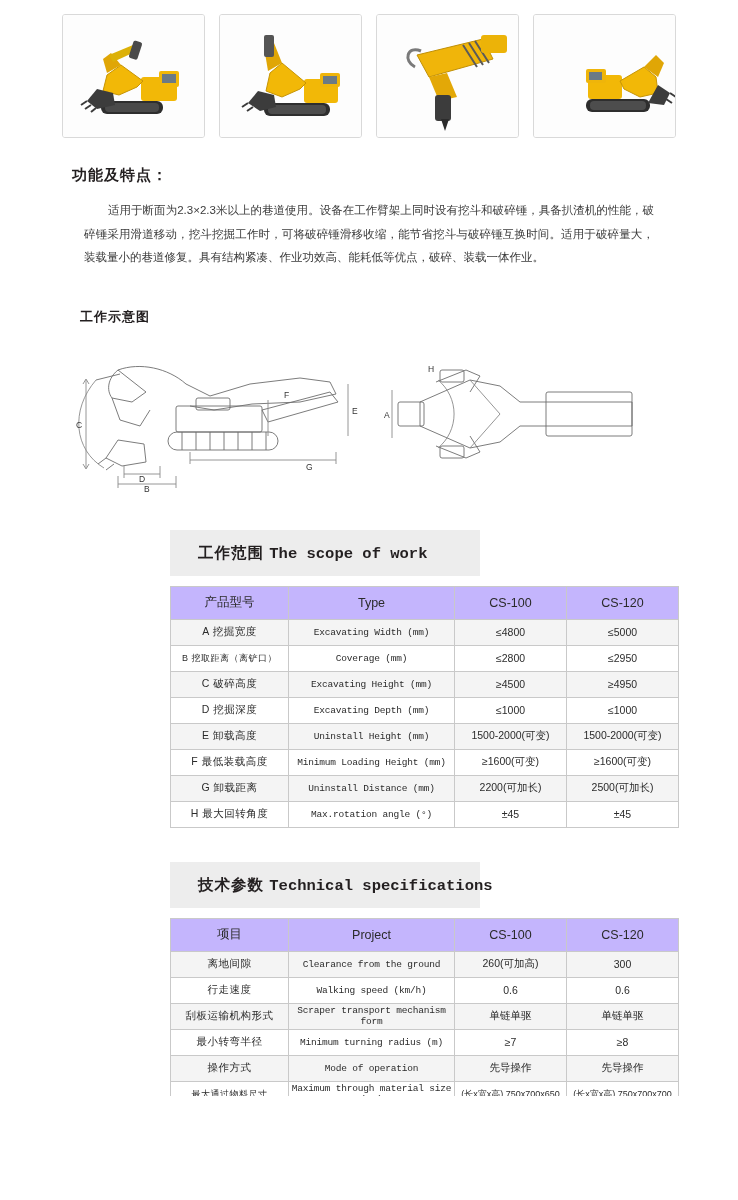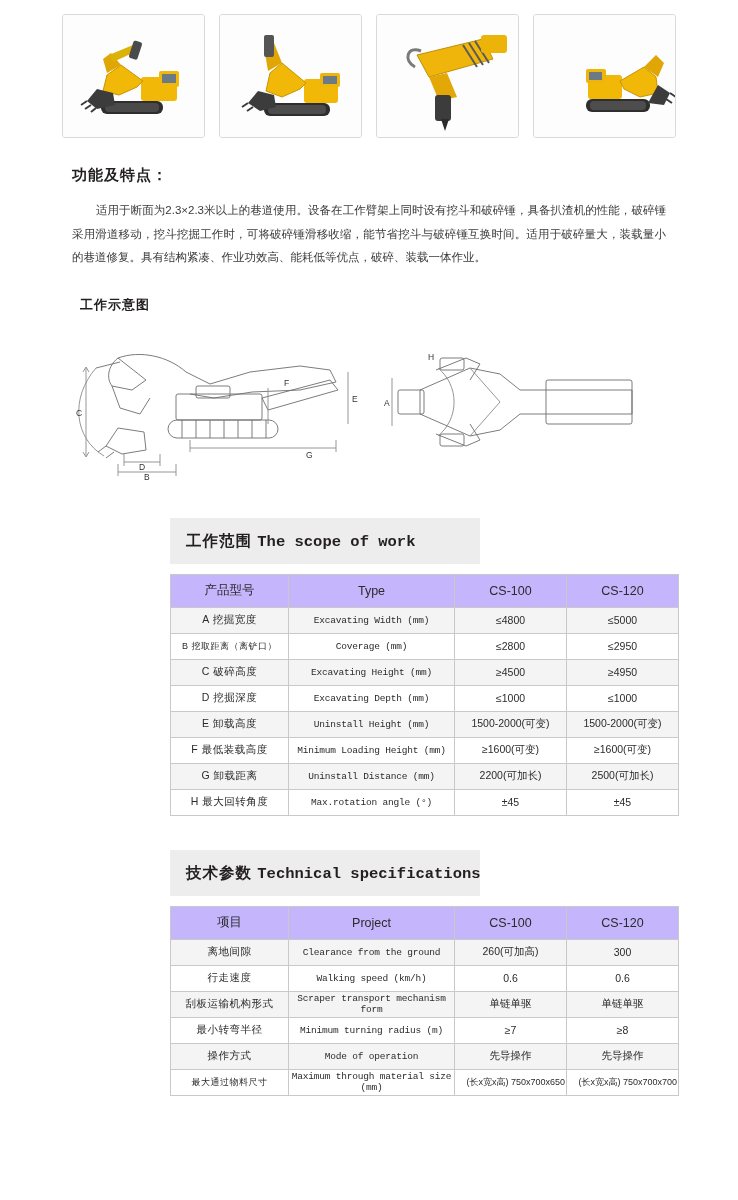--- a/index.html
+++ b/index.html
@@ -20,35 +20,35 @@
   }
   .photo svg{position:absolute;left:0;top:0;}
 
   
   .features{padding:28px 72px 0 72px;}
   .features h2{
     font-size:15px;font-weight:bold;margin:0 0 14px 0;letter-spacing:1px;
     color:#231f20;
   }
   .features p{
-    margin:0;font-size:11.5px;line-height:2.05;text-align:justify;
+    margin:12px;font-size:11.5px;line-height:2.05;text-align:justify;
     text-indent:24px;color:#3a3a3a;
   }
 
   
   .diagram-title{
     padding:26px 0 0 80px;font-size:13px;font-weight:bold;letter-spacing:1px;
   }
   .diagram-wrap{position:relative;width:738px;height:190px;margin-top:14px;}
   .diagram-wrap svg{position:absolute;left:0;top:0;}
 
   
   .table-block{padding:0 72px 0 170px;}
   .tbl-head{
-    position:relative;height:46px;margin-bottom:10px;
+    position:relative;height:46px;margin-bottom:10px;padding-left:12px;
   }
   .tbl-head .bar{
     position:absolute;left:0;top:0;height:46px;width:310px;background:#ededed;
   }
   .tbl-head .ttl{
     position:relative;line-height:46px;padding-left:16px;font-size:15.5px;
     font-weight:bold;letter-spacing:1px;white-space:nowrap;
   }
   .tbl-head .ttl .en{font-family:"Liberation Mono", monospace;font-weight:bold;letter-spacing:0px;}
   table{border-collapse:collapse;width:100%;table-layout:fixed;}
@@ -60,21 +60,21 @@
     background:#c4b5fd;font-weight:normal;font-size:12.5px;height:30px;
   }
   .c1{width:118px;}
   .c2{width:166px;}
   .c3{width:112px;}
   .c4{width:112px;}
   tbody tr:nth-child(odd) td{background:#f4f4f4;}
   tbody tr:nth-child(even) td{background:#ffffff;}
   td.lbl{text-align:center;letter-spacing:0.5px;}
   td.eng{font-family:"Liberation Mono", monospace;font-size:9.5px;letter-spacing:-0.2px;}
-  .sub{font-size:9px;text-align:right;}
+  .sub{font-size:9px;}
   .tbl2-wrap{margin-top:34px;}
 </style>
 </head>
 <body>
 
 <div class="page">
 
   <div class="photo-strip">
 
     <div class="photo">

